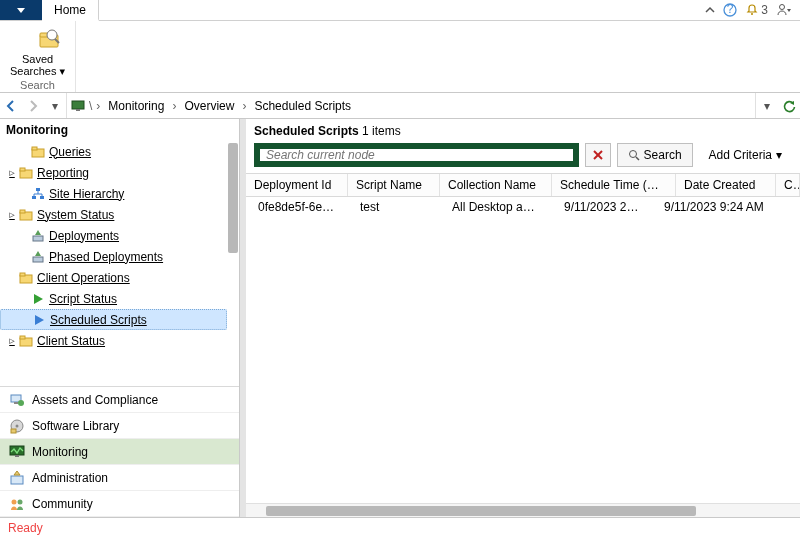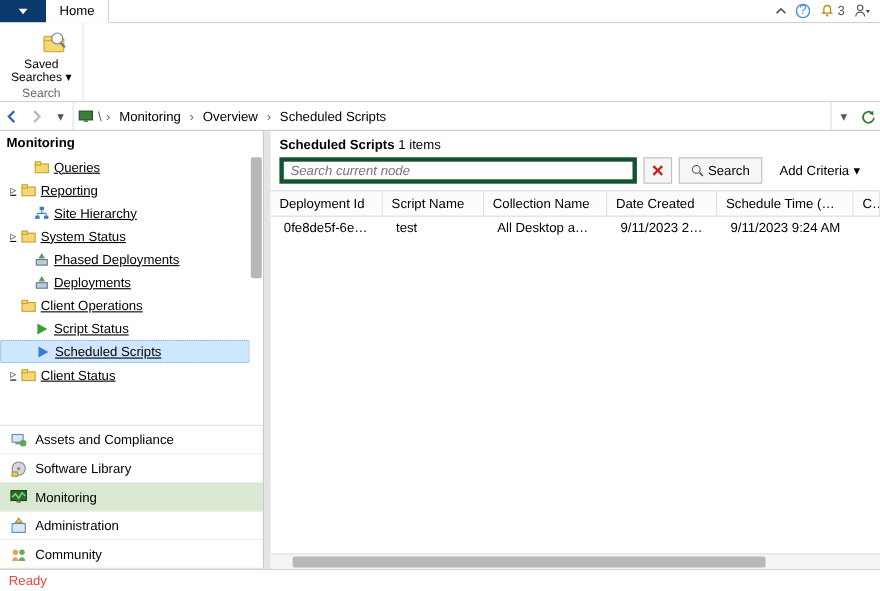--- a/index.html
+++ b/index.html
@@ -48,21 +48,21 @@
   .nav-sections { border-top:1px solid #d9d9d9; }
   .nav-sec { display:flex; align-items:center; gap:6px; height:26px; padding-left:8px; border-bottom:1px solid #eee; cursor:pointer; }
   .nav-sec.active { background:#d9e8d0; }
   .nav-icon { width:18px; height:18px; display:inline-flex; align-items:center; justify-content:center; }
 
   
   .right { flex:1; display:flex; flex-direction:column; min-width:0; }
   .content-title { padding:5px 8px; }
   .content-title .bold { font-weight:600; }
   .search-row { display:flex; align-items:center; gap:6px; padding:0 8px 6px 8px; }
-  .search-input { flex:1; height:24px; border:4px solid #14532d; padding:0 6px; color:#777; font-style:italic; }
+  .search-input { flex:1; height:24px; border:6px solid #14532d; padding:0 6px; color:#777; font-style:italic; }
   .btn { height:24px; border:1px solid #bfbfbf; background:#f6f6f6; padding:0 10px; cursor:pointer; display:flex; align-items:center; gap:4px; }
   .icon-btn { width:26px; padding:0; justify-content:center; }
 
   .grid-head { display:flex; border-top:1px solid #d9d9d9; border-bottom:1px solid #d9d9d9; background:#fcfcfc; }
   .gh { padding:4px 8px; border-right:1px solid #e2e2e2; white-space:nowrap; cursor:pointer; overflow:hidden; text-overflow:ellipsis; }
   .grid-body { flex:1; overflow:hidden; position:relative; }
   .grow { display:flex; align-items:center; height:20px; }
   .gc { padding:2px 12px; white-space:nowrap; overflow:hidden; text-overflow:ellipsis; }
   .col1{width:102px;} .col2{width:92px;} .col3{width:112px;} .col4{width:100px;} .col5{width:124px;} .col6{flex:1;}
   .h-scroll { position:absolute; left:0; right:0; bottom:0; height:14px; background:#f5f5f5; border-top:1px solid #e0e0e0;}
@@ -218,31 +218,31 @@
             <span>System Status</span>
           </div>
           <div class="tnode ind1">
             <span class="exp"></span>
             <span class="ticon">
               <svg width="14" height="14" viewBox="0 0 14 14">
                 <rect x="2" y="7" width="10" height="5" fill="#bcd" stroke="#678"></rect>
                 <polygon points="7,1 10,6 4,6" fill="#5a9e5a"></polygon>
               </svg>
             </span>
-            <span>Phased Deployments</span>
+            <span>Deployments</span>
           </div>
           <div class="tnode ind1">
             <span class="exp"></span>
             <span class="ticon">
               <svg width="14" height="14" viewBox="0 0 14 14">
                 <rect x="2" y="7" width="10" height="5" fill="#bcd" stroke="#678"></rect>
                 <polygon points="7,1 10,6 4,6" fill="#5a9e5a"></polygon>
               </svg>
             </span>
-            <span>Deployments</span>
+            <span>Phased Deployments</span>
           </div>
           <div class="tnode ind0">
             <span class="exp"></span>
             <span class="ticon">
               <svg width="14" height="14" viewBox="0 0 14 14">
                 <rect x="1" y="4" width="12" height="8" fill="#f7d774" stroke="#c9a02c"></rect>
                 <rect x="1" y="2" width="5" height="3" fill="#f7d774" stroke="#c9a02c"></rect>
               </svg>
             </span>
             <span>Client Operations</span>
@@ -356,22 +356,22 @@
       </div>
       <div class="btn" style="border:none;background:none;">
         <span>Add Criteria</span>
         <span>▾</span>
       </div>
     </div>
     <div class="grid-head" id="ghead">
         <div class="gh col1">Deployment Id</div>
         <div class="gh col2">Script Name</div>
         <div class="gh col3">Collection Name</div>
+        <div class="gh col5">Schedule Time (UTC)</div>
         <div class="gh col4">Date Created</div>
-        <div class="gh col5">Schedule Time (UTC)</div>
         <div class="gh col6">Client Operation ID</div>
       </div>
     <div class="grid-body" id="gbody">
         <div class="grow">
           <div class="gc col1">0fe8de5f-6ef5-...</div>
           <div class="gc col2">test</div>
           <div class="gc col3">All Desktop and...</div>
           <div class="gc col4">9/11/2023 2:2...</div>
           <div class="gc col5">9/11/2023 9:24 AM</div>
           <div class="gc col6"></div>

